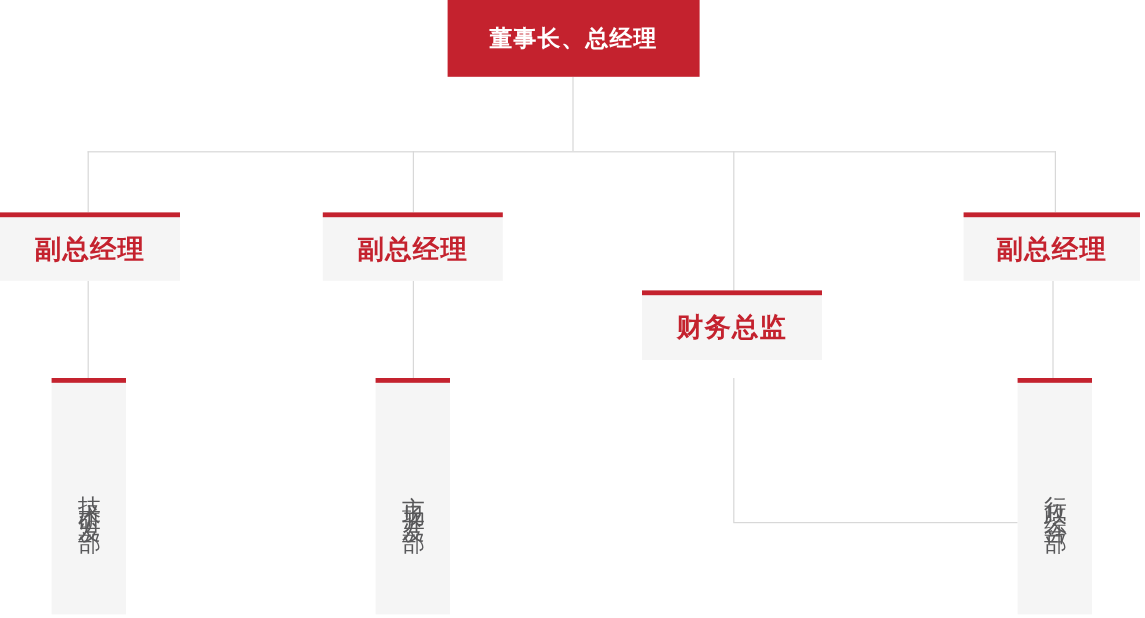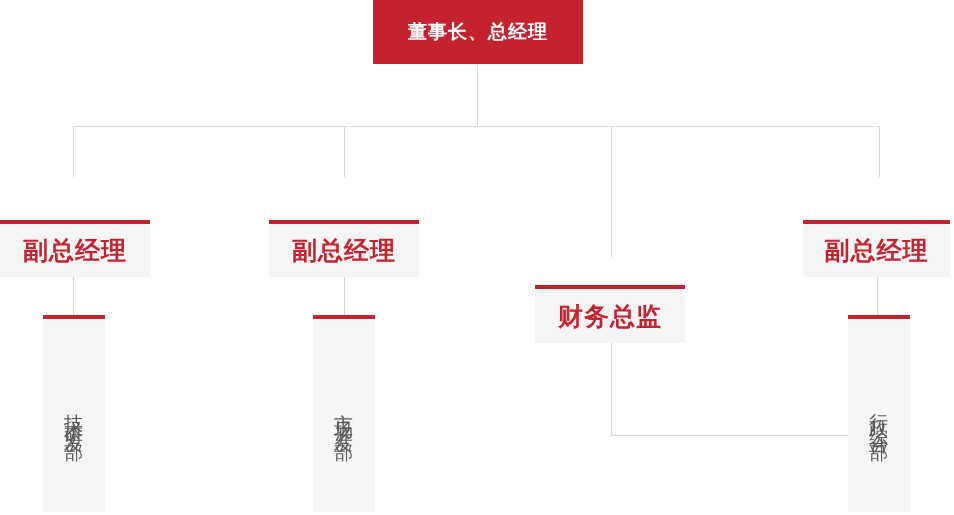--- a/index.html
+++ b/index.html
@@ -29,24 +29,23 @@
     background: var(--accent);
     color: #ffffff;
     font-size: 19px;
     font-weight: bold;
     letter-spacing: 1px;
   }
   .node-l2 {
     background: var(--box-bg);
     border-top: 4px solid var(--accent);
     color: var(--accent);
-    font-size: 25px;
+    font-size: 22px;
     font-weight: bold;
     letter-spacing: 1px;
-    margin-top: 43px;
   }
   .node-dept {
     background: var(--box-bg);
     border-top: 4px solid var(--accent);
     color: var(--dept-text);
     font-size: 19px;
     font-weight: 500;
   }
   .node-dept .vtext {
     writing-mode: vertical-rl;

